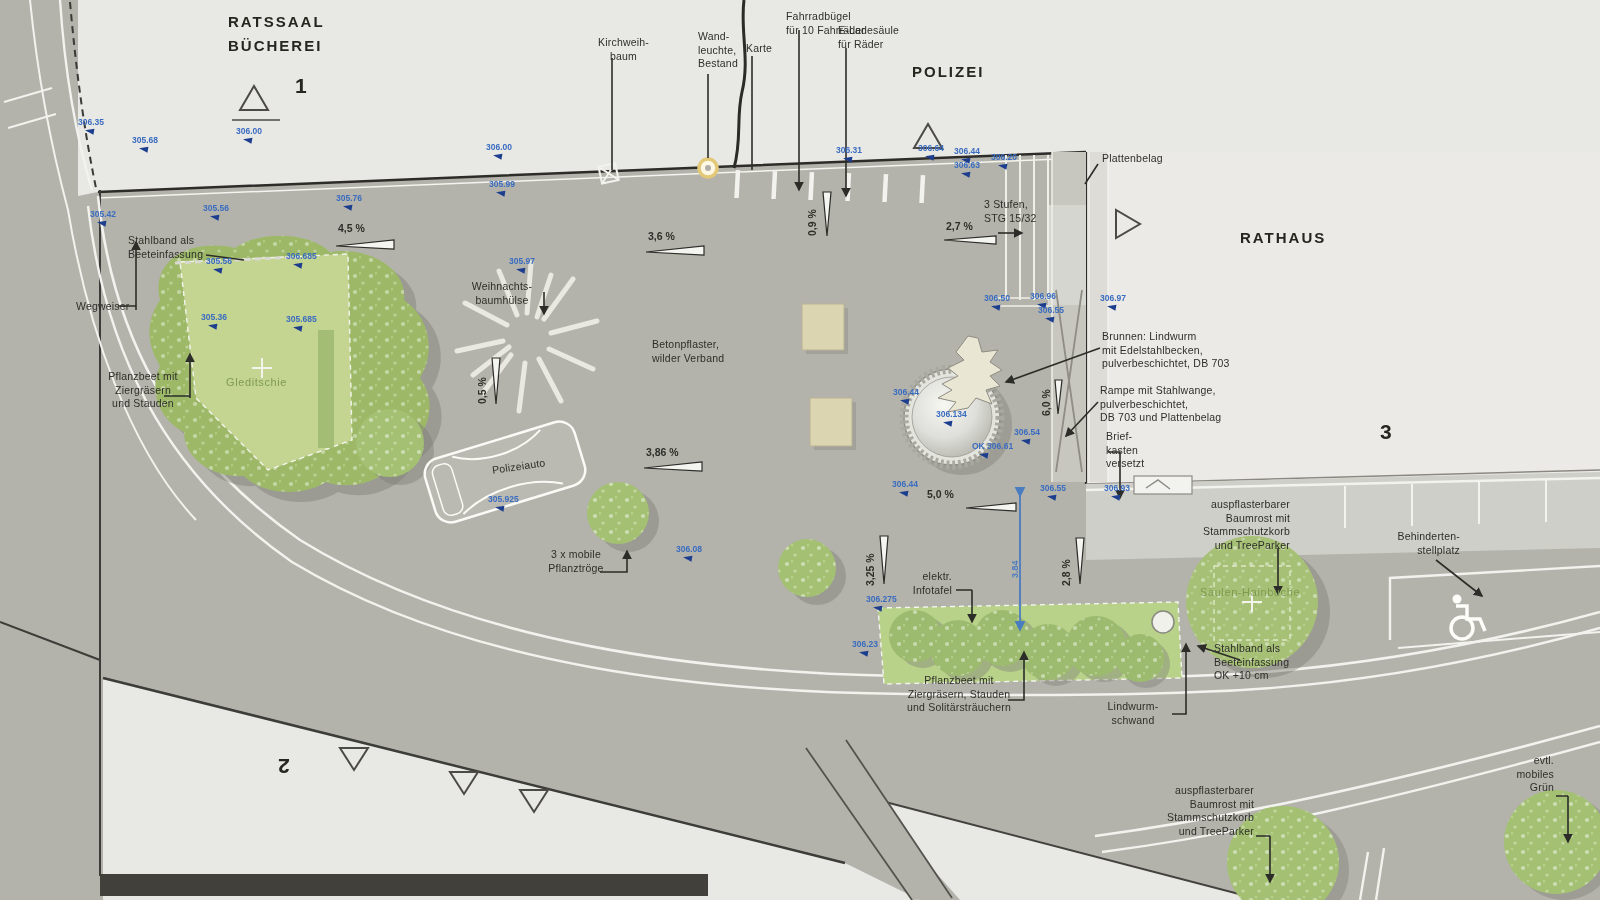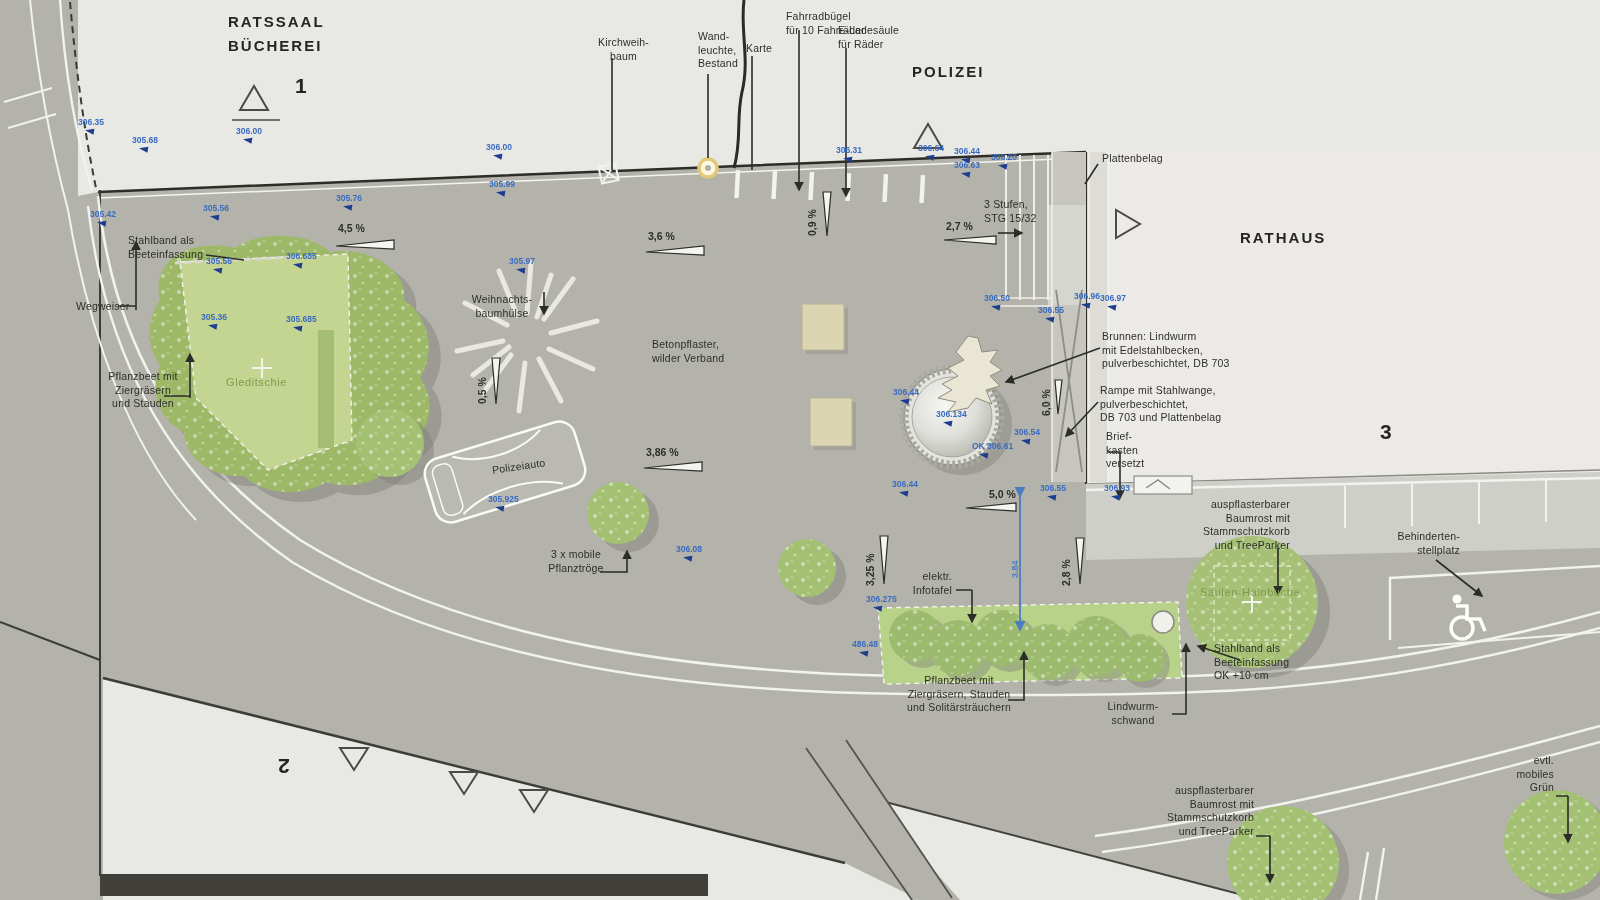--- a/index.html
+++ b/index.html
@@ -331,21 +331,21 @@
       <div>Beeteinfassung</div>
     </div>
 <div class="lbl" style="left:76px;top:300px;">
   <div>Wegweiser</div>
     </div>
 <div class="lbl ta-c" style="left:96px;top:370px;width:94px;">
   <div>Pflanzbeet mit</div>
       <div>Ziergräsern</div>
       <div>und Stauden</div>
     </div>
-<div class="lbl ta-c" style="left:462px;top:280px;width:80px;margin-top:13px;">
+<div class="lbl ta-c" style="left:462px;top:280px;width:80px;">
   <div>Weihnachts-</div>
       <div>baumhülse</div>
     </div>
 <div class="lbl" style="left:652px;top:338px;">
   <div>Betonpflaster,</div>
       <div>wilder Verband</div>
     </div>
 <div class="lbl" style="left:1102px;top:330px;">
   <div>Brunnen: Lindwurm</div>
       <div>mit Edelstahlbecken,</div>
@@ -407,21 +407,21 @@
 <div class="lbl" style="left:492px;top:460px;transform:rotate(-8deg);">
   <div>Polizeiauto</div>
     </div>
 
 <span class="sl" style="left:338px;top:222px;">4,5 %</span>
 <span class="sl" style="left:648px;top:230px;">3,6 %</span>
 <span class="sl vert" style="left:806px;top:236px;">0,9 %</span>
 <span class="sl" style="left:946px;top:220px;">2,7 %</span>
 <span class="sl vert" style="left:476px;top:404px;">0,5 %</span>
 <span class="sl" style="left:646px;top:446px;">3,86 %</span>
-<span class="sl" style="left:989px;top:488px;">5,0 %</span>
+<span class="sl" style="left:927px;top:488px;">5,0 %</span>
 <span class="sl vert" style="left:864px;top:586px;">3,25 %</span>
 <span class="sl vert" style="left:1060px;top:586px;">2,8 %</span>
 <span class="sl vert" style="left:1040px;top:416px;">6,0 %</span>
 
 <span class="dim" style="left:1010px;top:578px;">3.84</span>
 
 <div class="ev" style="left:78px;top:118px;"><span>306.35</span><span class="ev-mark"></span></div>
 <div class="ev" style="left:132px;top:136px;"><span>305.68</span><span class="ev-mark"></span></div>
 <div class="ev" style="left:236px;top:127px;"><span>306.00</span><span class="ev-mark"></span></div>
 <div class="ev" style="left:336px;top:194px;"><span>305.76</span><span class="ev-mark"></span></div>
@@ -433,28 +433,28 @@
 <div class="ev" style="left:286px;top:252px;"><span>306.685</span><span class="ev-mark"></span></div>
 <div class="ev" style="left:201px;top:313px;"><span>305.36</span><span class="ev-mark"></span></div>
 <div class="ev" style="left:286px;top:315px;"><span>305.685</span><span class="ev-mark"></span></div>
 <div class="ev" style="left:485px;top:257px;margin-left:24px;"><span>305.97</span><span class="ev-mark"></span></div>
 <div class="ev" style="left:836px;top:146px;"><span>306.31</span><span class="ev-mark"></span></div>
 <div class="ev" style="left:918px;top:144px;"><span>306.64</span><span class="ev-mark"></span></div>
 <div class="ev" style="left:954px;top:147px;"><span>306.44</span><span class="ev-mark"></span></div>
 <div class="ev" style="left:954px;top:161px;"><span>306.63</span><span class="ev-mark"></span></div>
 <div class="ev" style="left:991px;top:153px;"><span>306.20</span><span class="ev-mark"></span></div>
 <div class="ev" style="left:984px;top:294px;"><span>306.50</span><span class="ev-mark"></span></div>
-<div class="ev" style="left:1030px;top:292px;margin-left:44px;"><span>306.96</span><span class="ev-mark"></span></div>
+<div class="ev" style="left:1030px;top:292px;"><span>306.96</span><span class="ev-mark"></span></div>
 <div class="ev" style="left:1038px;top:306px;"><span>306.55</span><span class="ev-mark"></span></div>
 <div class="ev" style="left:1100px;top:294px;"><span>306.97</span><span class="ev-mark"></span></div>
 <div class="ev" style="left:893px;top:388px;"><span>306.44</span><span class="ev-mark"></span></div>
 <div class="ev" style="left:936px;top:410px;"><span>306.134</span><span class="ev-mark"></span></div>
 <div class="ev" style="left:1014px;top:428px;"><span>306.54</span><span class="ev-mark"></span></div>
 <div class="ev" style="left:972px;top:442px;text-align:right;"><span>OK 306.61</span><span class="ev-mark"></span></div>
 <div class="ev" style="left:892px;top:480px;"><span>306.44</span><span class="ev-mark"></span></div>
 <div class="ev" style="left:1040px;top:484px;"><span>306.55</span><span class="ev-mark"></span></div>
 <div class="ev" style="left:1104px;top:484px;"><span>306.93</span><span class="ev-mark"></span></div>
 <div class="ev" style="left:488px;top:495px;"><span>305.925</span><span class="ev-mark"></span></div>
 <div class="ev" style="left:676px;top:545px;"><span>306.08</span><span class="ev-mark"></span></div>
 <div class="ev" style="left:866px;top:595px;"><span>306.275</span><span class="ev-mark"></span></div>
-<div class="ev" style="left:852px;top:640px;"><span>486.48</span><span class="ev-mark"></span></div>
+<div class="ev" style="left:852px;top:640px;"><span>306.23</span><span class="ev-mark"></span></div>
 
 </div>
 
 </body></html>

